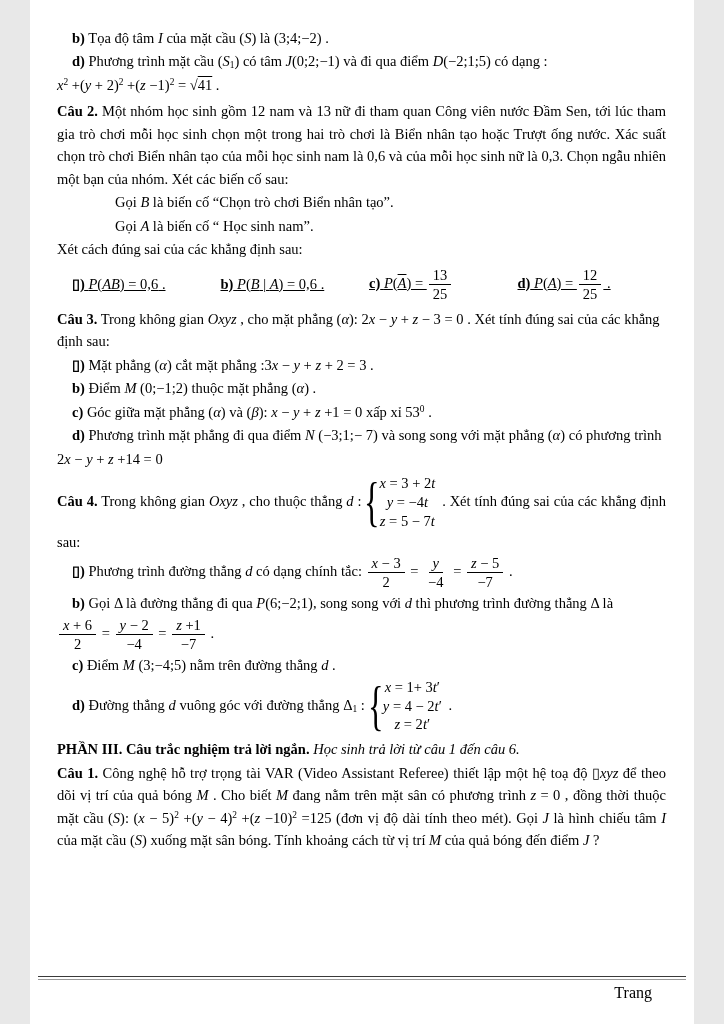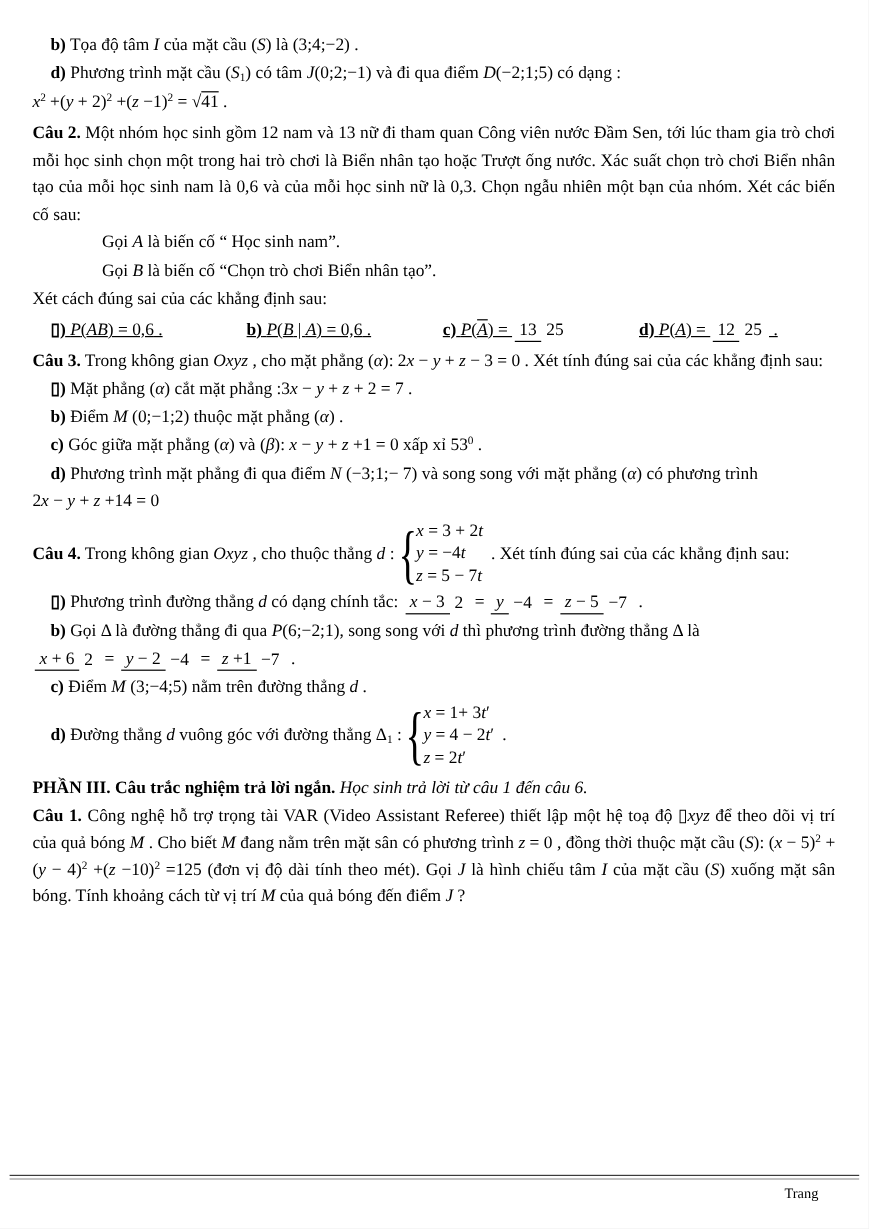--- a/index.html
+++ b/index.html
@@ -1,74 +1,74 @@
 <!DOCTYPE html>
 <html><head>
 <meta charset="utf-8">
 <style>
   html,body{margin:0;padding:0;background:#e8e8e8;}
   .page{
-    width:724px;height:1024px;background:#ffffff;position:relative;
+    width:664px;height:1024px;background:#ffffff;position:relative;
     font-family:"Liberation Serif", serif;font-size:14.5px;color:#000;
     box-sizing:border-box;padding:26px 28px 0 27px;margin:0 auto;overflow:hidden;
   }
   .para{line-height:1.55;margin:1px 0;}
   .mt{margin-top:4px;}
   .indent{padding-left:15px;}
   .indent2{padding-left:58px;}
   .justify{text-align:justify;}
   .bold{font-weight:700;}
   .italic{font-style:italic;}
   .mvar{font-style:italic;}
   .sup{font-size:0.65em;vertical-align:0.55em;line-height:0;}
   .sub{font-size:0.65em;vertical-align:-0.25em;line-height:0;}
-  .frac{display:inline-flex;align-items:center;vertical-align:middle;
+  .frac{display:inline-flex;flex-direction:column;align-items:center;vertical-align:middle;
         line-height:1.25;margin:0 2px;}
   .frac .num{display:block;border-bottom:1px solid #000;padding:0 4px;}
   .frac .den{display:block;padding:0 4px;}
   .sqrt{white-space:nowrap;margin-top:45px;}
   .sqrt-body{text-decoration:overline;}
   .over{text-decoration:overline;font-style:italic;}
   .cases{display:inline-flex;align-items:center;vertical-align:middle;margin:0 3px;}
   .cases .brace{display:inline-block;font-size:54px;line-height:0.9;transform:scaleX(0.6);
                 transform-origin:left center;width:15px;font-weight:400;}
   .cases-lines{display:inline-flex;flex-direction:column;text-align:left;line-height:1.3;}
-  .cases-line{display:block;}
+  .cases-line{display:block;text-align:center;}
   .ans-row{display:flex;align-items:center;margin:5px 0;padding-left:15px;text-decoration:underline;}
   .ans-item{flex:1 1 0;}
   .footer{position:absolute;left:8px;right:8px;bottom:22px;}
   .footer-line{height:2px;border-top:1px solid #3a3a3a;border-bottom:1px solid #9a9a9a;}
-  .footer-text{text-align:right;padding-right:34px;margin-top:4px;font-size:12px;}
+  .footer-text{text-align:right;padding-right:34px;margin-top:4px;font-size:16px;}
 </style>
 </head>
 <body>
 
 <div class="page">
   <div class="content">
       <div class="para indent"><span class="bold">b)</span><span> Tọa độ tâm </span><span class="italic">I</span><span> của mặt cầu </span><span class="math"><span>(</span><span class="mvar">S</span><span>)</span></span><span> là </span><span class="math"><span>(3;4;−2)</span></span><span> .</span></div>
       <div class="para indent"><span class="bold">d)</span><span> Phương trình mặt cầu </span><span class="math"><span>(</span><span class="mvar">S</span></span><span class="sub"><span>1</span></span><span class="math"><span>)</span></span><span> có tâm </span><span class="math"><span class="mvar">J</span><span>(0;2;−1)</span></span><span> và đi qua điểm </span><span class="math"><span class="mvar">D</span><span>(−2;1;5)</span></span><span> có dạng :</span></div>
       <div class="para "><span class="math"><span class="mvar">x</span></span><span class="sup"><span>2</span></span><span class="math"><span> +(</span><span class="mvar">y</span><span> + 2)</span></span><span class="sup"><span>2</span></span><span class="math"><span> +(</span><span class="mvar">z</span><span> −1)</span></span><span class="sup"><span>2</span></span><span class="math"><span> = </span></span><span class="sqrt"><span class="rad">√</span><span class="sqrt-body"><span>41</span></span></span><span> .</span></div>
       <div class="para justify mt"><span class="bold">Câu 2.</span><span> Một nhóm học sinh gồm 12 nam và 13 nữ đi tham quan Công viên nước Đầm Sen, tới lúc tham gia trò chơi mỗi học sinh chọn một trong hai trò chơi là Biển nhân tạo hoặc Trượt ống nước. Xác suất chọn trò chơi Biển nhân tạo của mỗi học sinh nam là 0,6 và của mỗi học sinh nữ là 0,3. Chọn ngẫu nhiên một bạn của nhóm. Xét các biến cố sau:</span></div>
+      <div class="para indent2"><span>Gọi </span><span class="italic">B</span><span> là biến cố “Chọn trò chơi Biển nhân tạo”.</span></div>
       <div class="para indent2"><span>Gọi </span><span class="italic">A</span><span> là biến cố “ Học sinh nam”.</span></div>
-      <div class="para indent2"><span>Gọi </span><span class="italic">B</span><span> là biến cố “Chọn trò chơi Biển nhân tạo”.</span></div>
       <div class="para "><span>Xét cách đúng sai của các khẳng định sau:</span></div>
       <div class="ans-row">
         <div class="ans-item"><span class="bold">▯)</span><span> </span><span class="math"><span class="mvar">P</span><span>(</span><span class="mvar">AB</span><span>) = 0,6</span></span><span> .</span></div>
         <div class="ans-item"><span class="bold">b)</span><span> </span><span class="math"><span class="mvar">P</span><span>(</span><span class="mvar">B</span><span> | </span><span class="mvar">A</span><span>) = 0,6</span></span><span> .</span></div>
         <div class="ans-item"><span class="bold">c)</span><span> </span><span class="math"><span class="mvar">P</span><span>(</span></span><span class="over">A</span><span class="math"><span>) = </span></span><span class="frac">
             <span class="num"><span>13</span></span>
             <span class="den"><span>25</span></span>
           </span></div>
         <div class="ans-item"><span class="bold">d)</span><span> </span><span class="math"><span class="mvar">P</span><span>(</span><span class="mvar">A</span><span>) = </span></span><span class="frac">
             <span class="num"><span>12</span></span>
             <span class="den"><span>25</span></span>
           </span><span> .</span></div>
       </div>
       <div class="para mt"><span class="bold">Câu 3.</span><span> Trong không gian </span><span class="italic">Oxyz</span><span> , cho mặt phẳng </span><span class="math"><span>(</span><span class="mvar">α</span><span>): 2</span><span class="mvar">x</span><span> − </span><span class="mvar">y</span><span> + </span><span class="mvar">z</span><span> − 3 = 0</span></span><span> . Xét tính đúng sai của các khẳng định sau:</span></div>
-      <div class="para indent"><span class="bold">▯)</span><span> Mặt phẳng </span><span class="math"><span>(</span><span class="mvar">α</span><span>)</span></span><span> cắt mặt phẳng :</span><span class="math"><span>3</span><span class="mvar">x</span><span> − </span><span class="mvar">y</span><span> + </span><span class="mvar">z</span><span> + 2 = 7</span></span><span> .</span></div>
+      <div class="para indent"><span class="bold">▯)</span><span> Mặt phẳng </span><span class="math"><span>(</span><span class="mvar">α</span><span>)</span></span><span> cắt mặt phẳng :</span><span class="math"><span>3</span><span class="mvar">x</span><span> − </span><span class="mvar">y</span><span> + </span><span class="mvar">z</span><span> + 2 = 3</span></span><span> .</span></div>
       <div class="para indent"><span class="bold">b)</span><span> Điểm </span><span class="math"><span class="mvar">M</span><span> (0;−1;2)</span></span><span> thuộc mặt phẳng </span><span class="math"><span>(</span><span class="mvar">α</span><span>)</span></span><span> .</span></div>
       <div class="para indent"><span class="bold">c)</span><span> Góc giữa mặt phẳng </span><span class="math"><span>(</span><span class="mvar">α</span><span>)</span></span><span> và </span><span class="math"><span>(</span><span class="mvar">β</span><span>): </span><span class="mvar">x</span><span> − </span><span class="mvar">y</span><span> + </span><span class="mvar">z</span><span> +1 = 0</span></span><span> xấp xỉ </span><span class="math"><span>53</span></span><span class="sup"><span>0</span></span><span> .</span></div>
       <div class="para indent justify"><span class="bold">d)</span><span> Phương trình mặt phẳng đi qua điểm </span><span class="math"><span class="mvar">N</span><span> (−3;1;− 7)</span></span><span> và song song với mặt phẳng </span><span class="math"><span>(</span><span class="mvar">α</span><span>)</span></span><span> có phương trình</span></div>
       <div class="para "><span class="math"><span>2</span><span class="mvar">x</span><span> − </span><span class="mvar">y</span><span> + </span><span class="mvar">z</span><span> +14 = 0</span></span></div>
       <div class="para justify mt"><span class="bold">Câu 4.</span><span> Trong không gian </span><span class="italic">Oxyz</span><span> , cho thuộc thẳng </span><span class="math"><span class="mvar">d</span><span> :</span></span><span class="cases">
           <span class="brace">{</span>
           <span class="cases-lines">
             <span class="cases-line"><span class="mvar">x</span><span> = 3 + 2</span><span class="mvar">t</span></span>
             <span class="cases-line"><span class="mvar">y</span><span> = −4</span><span class="mvar">t</span></span>
             <span class="cases-line"><span class="mvar">z</span><span> = 5 − 7</span><span class="mvar">t</span></span>

